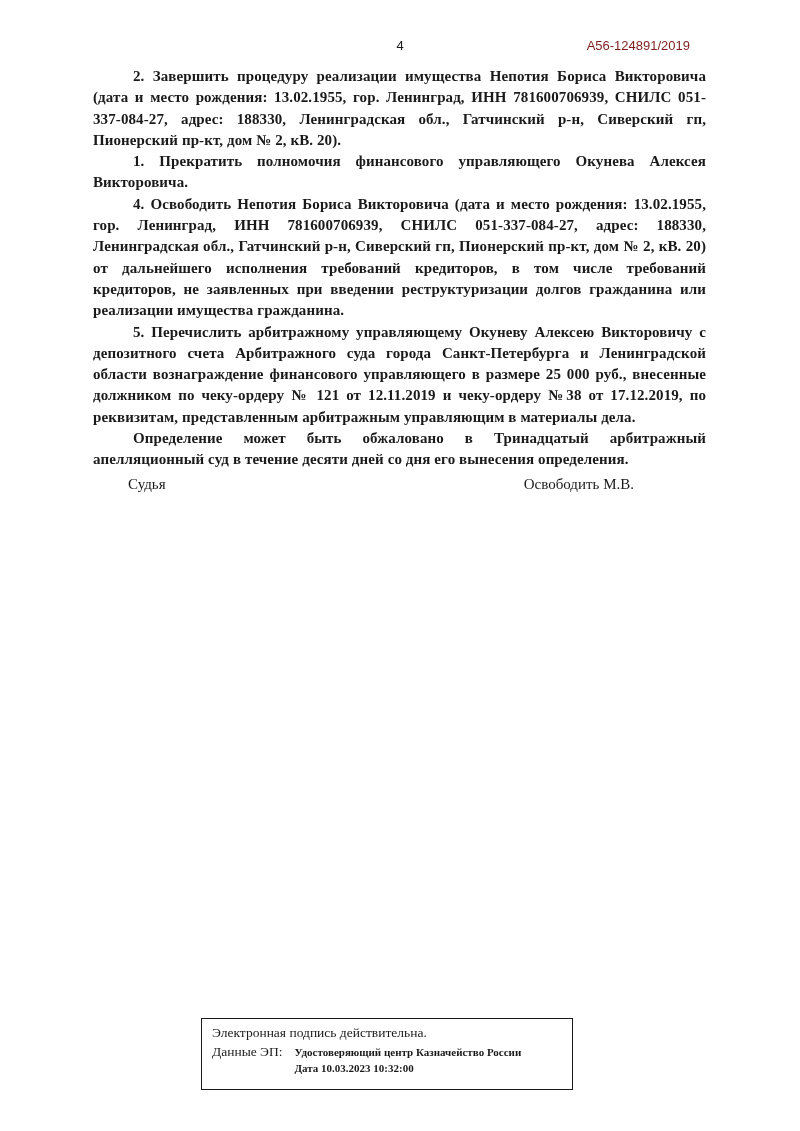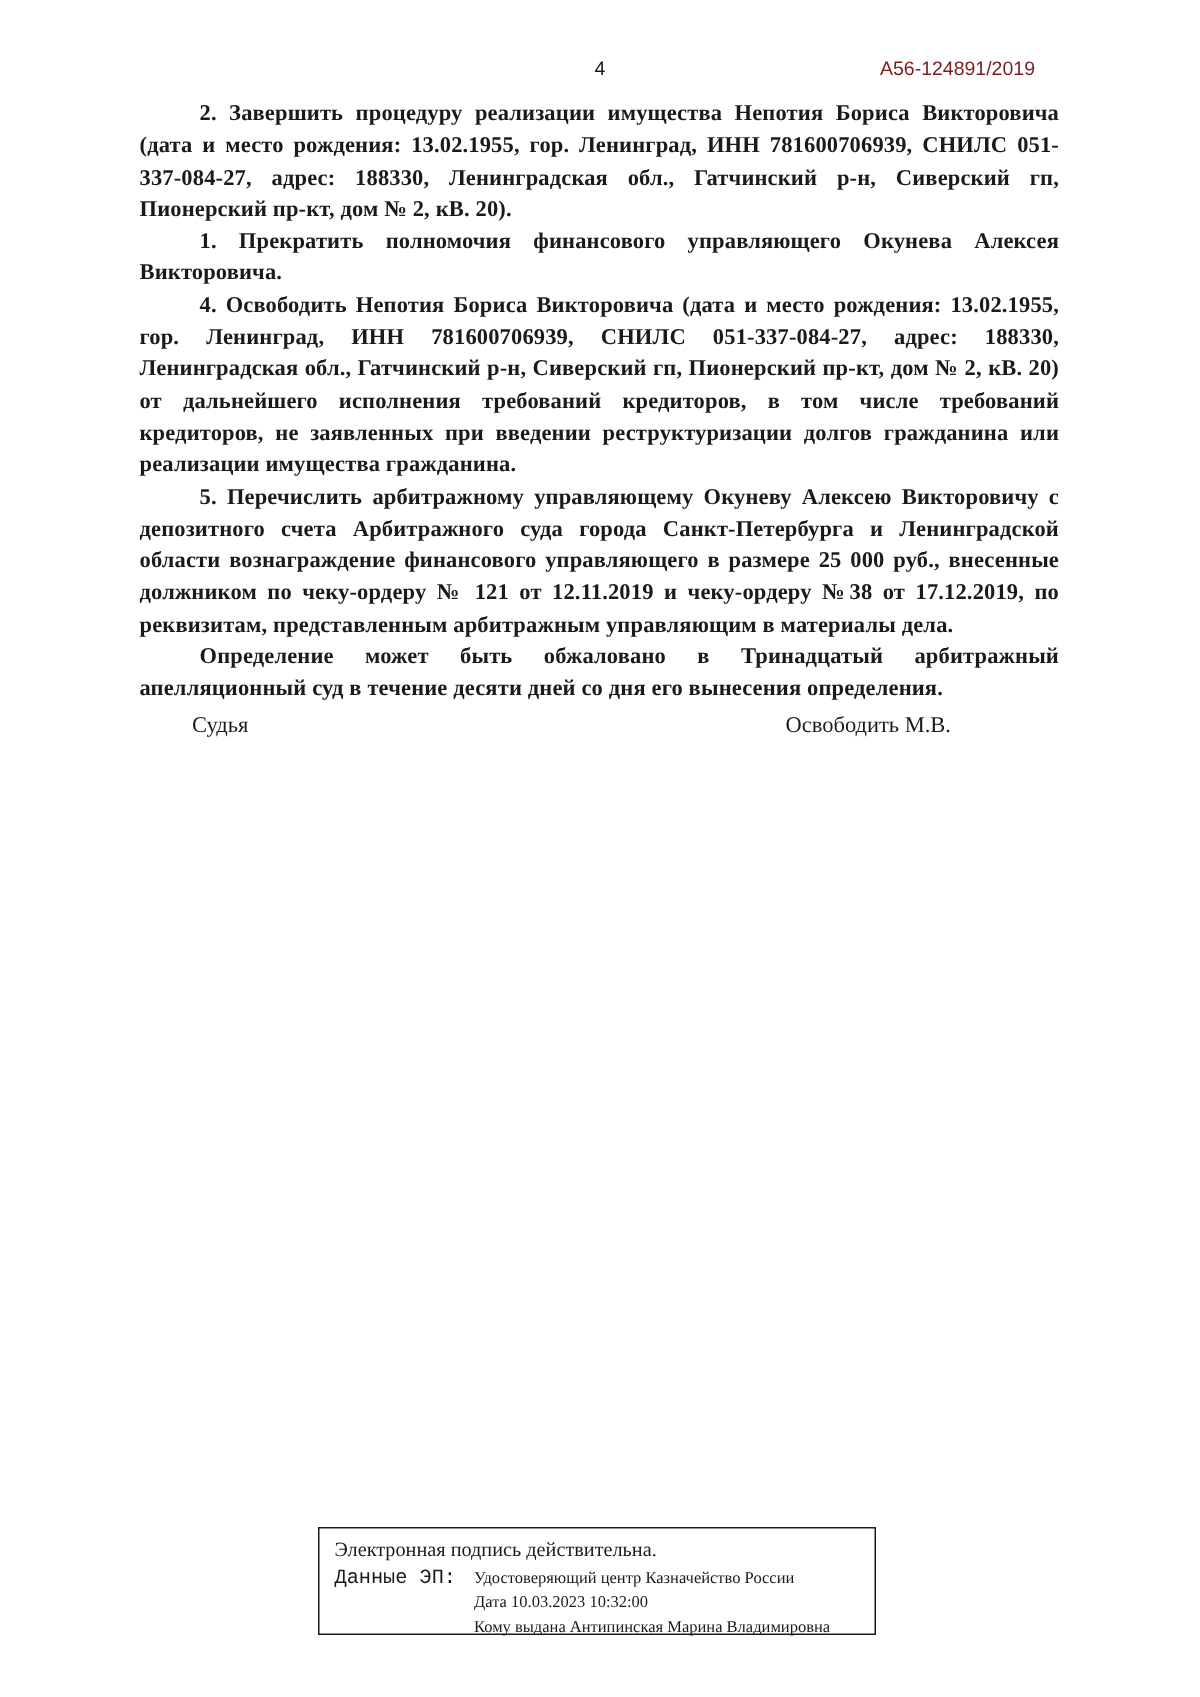--- a/index.html
+++ b/index.html
@@ -52,21 +52,21 @@
     width: 613px;
     display: flex;
     justify-content: space-between;
     font-size: 15px;
     gap: 32px;
   }
   .sig-role { margin-left: 35px; }
   .sig-name { margin-right: 72px; }
   .stamp {
     position: absolute;
-    left: 212px;
+    left: 201px;
     top: 1018px;
     width: 372px;
     height: 72px;
     border: 1.5px solid #1a1a1a;
     background: #ffffff;
     padding: 5px 10px 0 10px;
   }
   .stamp-validity {
     font-size: 13.5px;
     line-height: 17px;
@@ -74,26 +74,25 @@
   }
   .stamp-row {
     display: flex;
     align-items: baseline;
   }
   .stamp-label {
     font-size: 13.5px;
     flex: 0 0 auto;
     margin-right: 12px;
     white-space: nowrap;
-    font-family: Liberation Mono, monospace;
   }
   .stamp-details {
     font-size: 11px;
     line-height: 16.4px;
-    font-weight: normal;
+    font-weight: bold;
   }
 </style>
 </head>
 <body>
 
 <div class="page">
 
   <div class="header-pagenum">4</div>
 
   <div class="header-case">А56-124891/2019</div>
@@ -111,18 +110,17 @@
     <span class="sig-name">Освободить М.В.</span>
   </div>
 
   <div class="stamp">
     <div class="stamp-validity">Электронная подпись действительна.</div>
     <div class="stamp-row">
       <span class="stamp-label">Данные ЭП:</span>
       <div class="stamp-details">
         <div>Удостоверяющий центр Казначейство России</div>
         <div>Дата 10.03.2023 10:32:00</div>
-        <div>Кому выдана Антипинская Марина Владимировна</div>
       </div>
     </div>
   </div>
 
 </div>
 
 </body></html>

